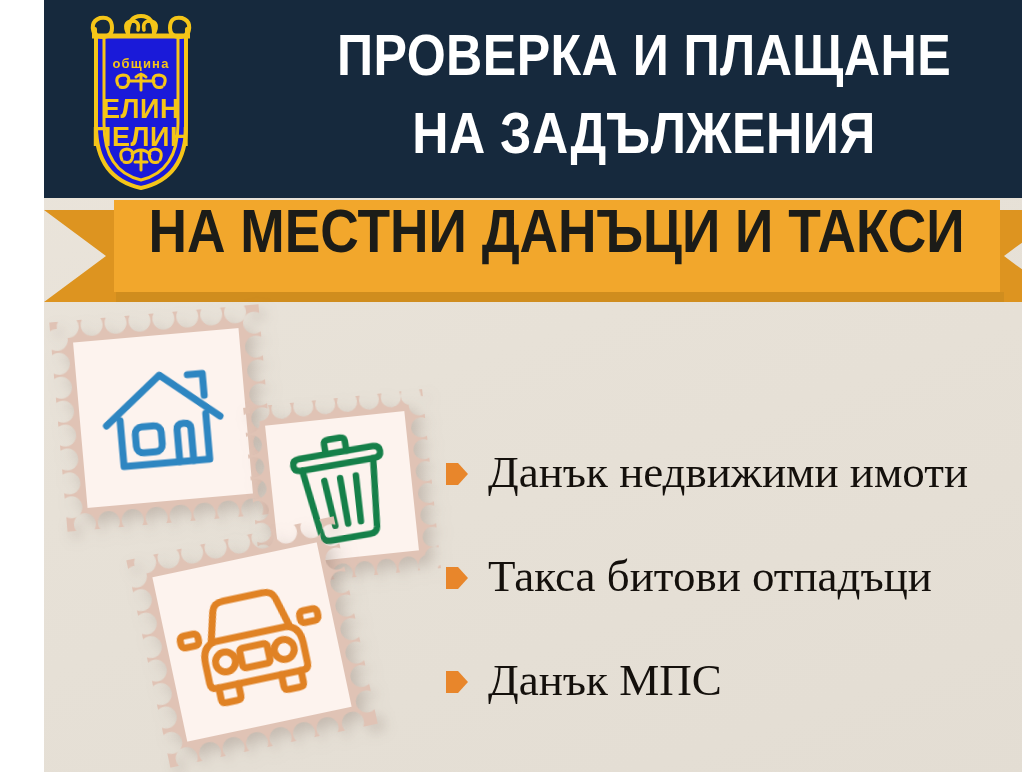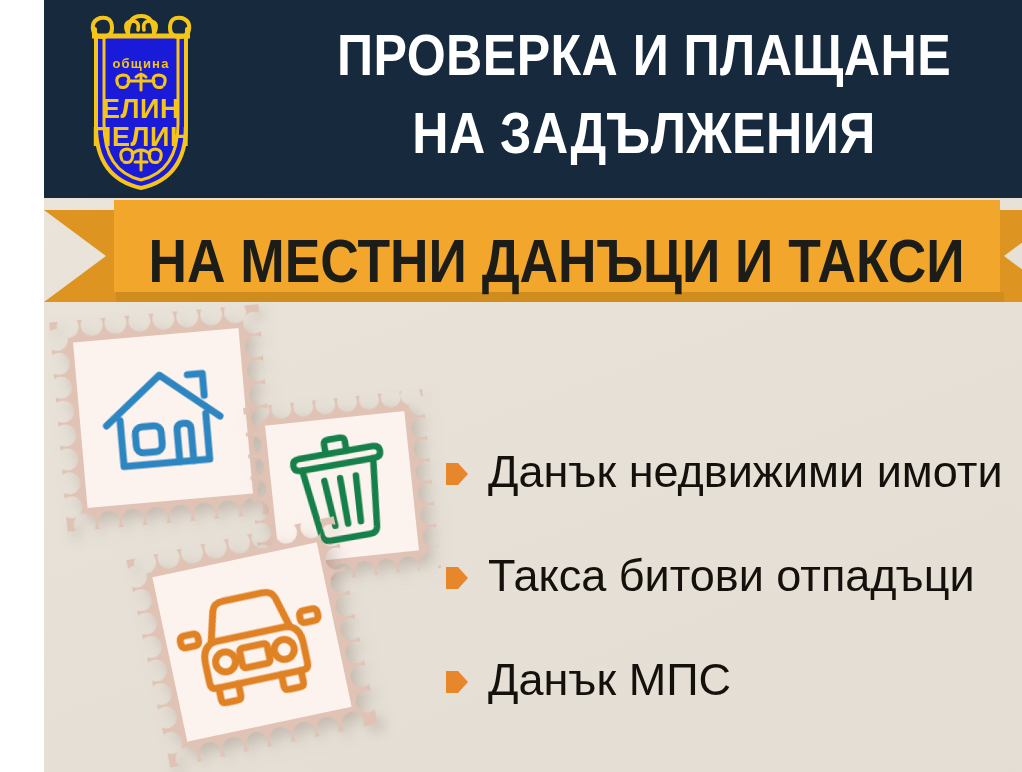--- a/index.html
+++ b/index.html
@@ -78,21 +78,21 @@
     width: 888px; height: 10px;
     background: #d08d1e;
   }
   .ribbon-main {
     position: absolute;
     left: 70px; top: 4px;
     width: 886px;
     height: 92px;
     background: #f2a72c;
     display: flex;
-    align-items: flex-end;
+    align-items: flex-start;
     justify-content: center;
   }
   .ribbon-text {
     color: #1c1c18;
     font-family: "Liberation Sans Narrow", "Liberation Sans", sans-serif;
     font-weight: bold;
     font-size: 62px;
     line-height: 62px;
     letter-spacing: 0px;
     transform: scaleX(0.86);
@@ -119,21 +119,21 @@
   }
   .bullet-marker {
     width: 22px; height: 26px;
     flex: 0 0 22px;
     margin-right: 20px;
     margin-top: 4px;
   }
   .bullet-marker svg { display: block; }
   .bullet-label {
     color: #14100c;
-    font-family: Liberation Sans, sans-serif;
+    font-family: Liberation Serif, serif;
     font-size: 45px;
     line-height: 50px;
     white-space: nowrap;
   }
 </style>
 </head>
 <body>
 
 <div id="poster">
 

